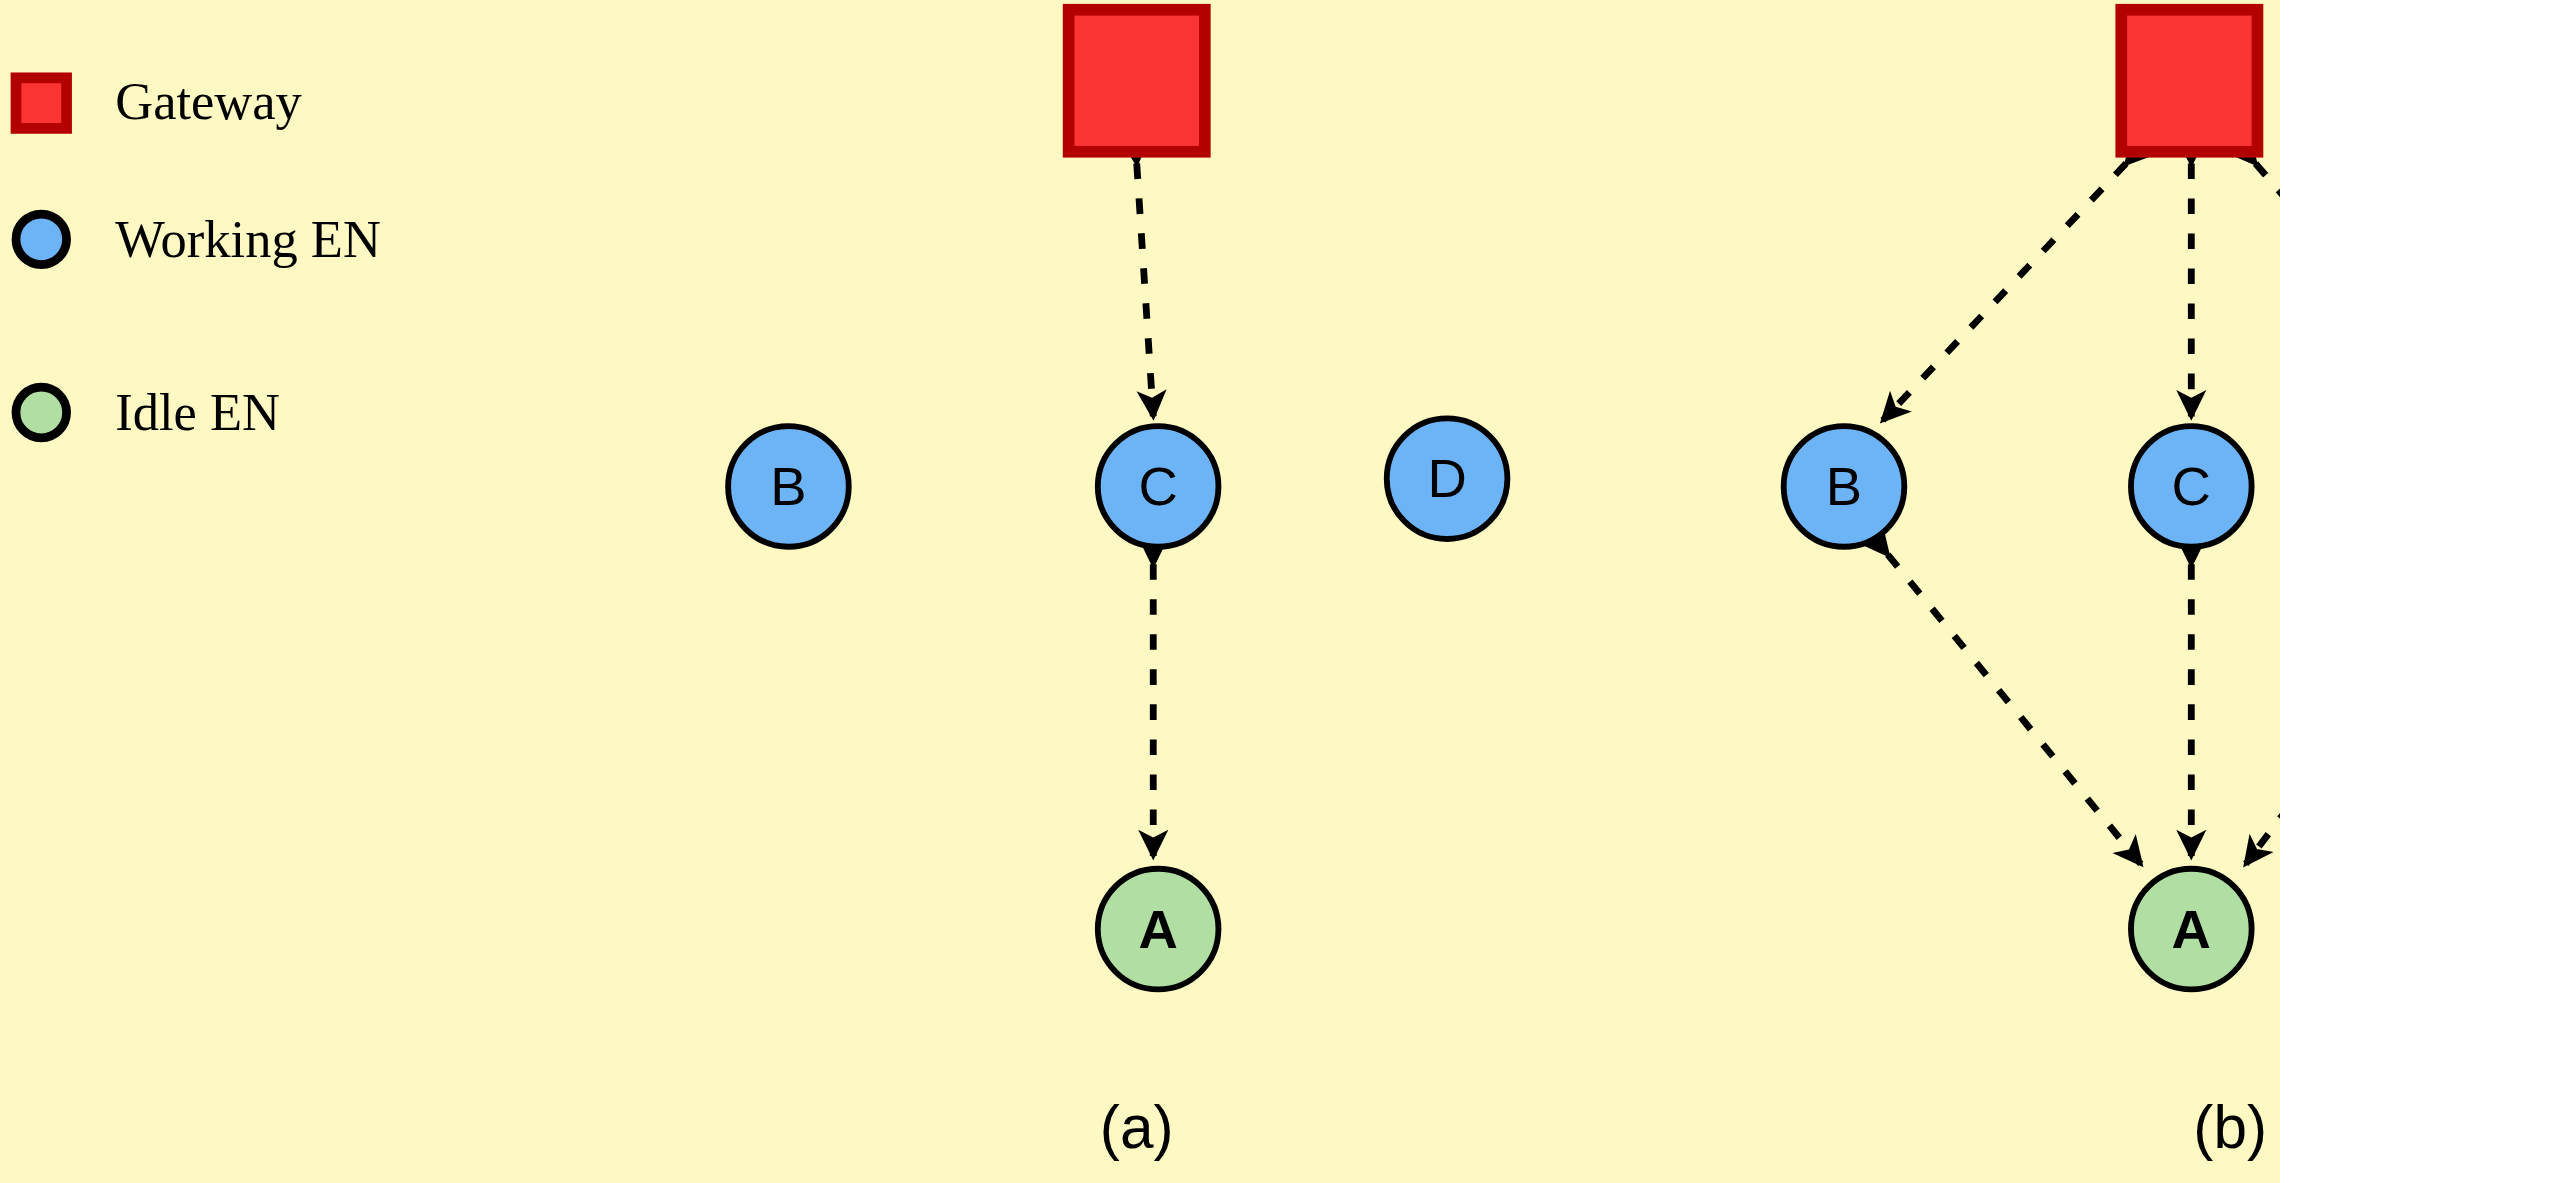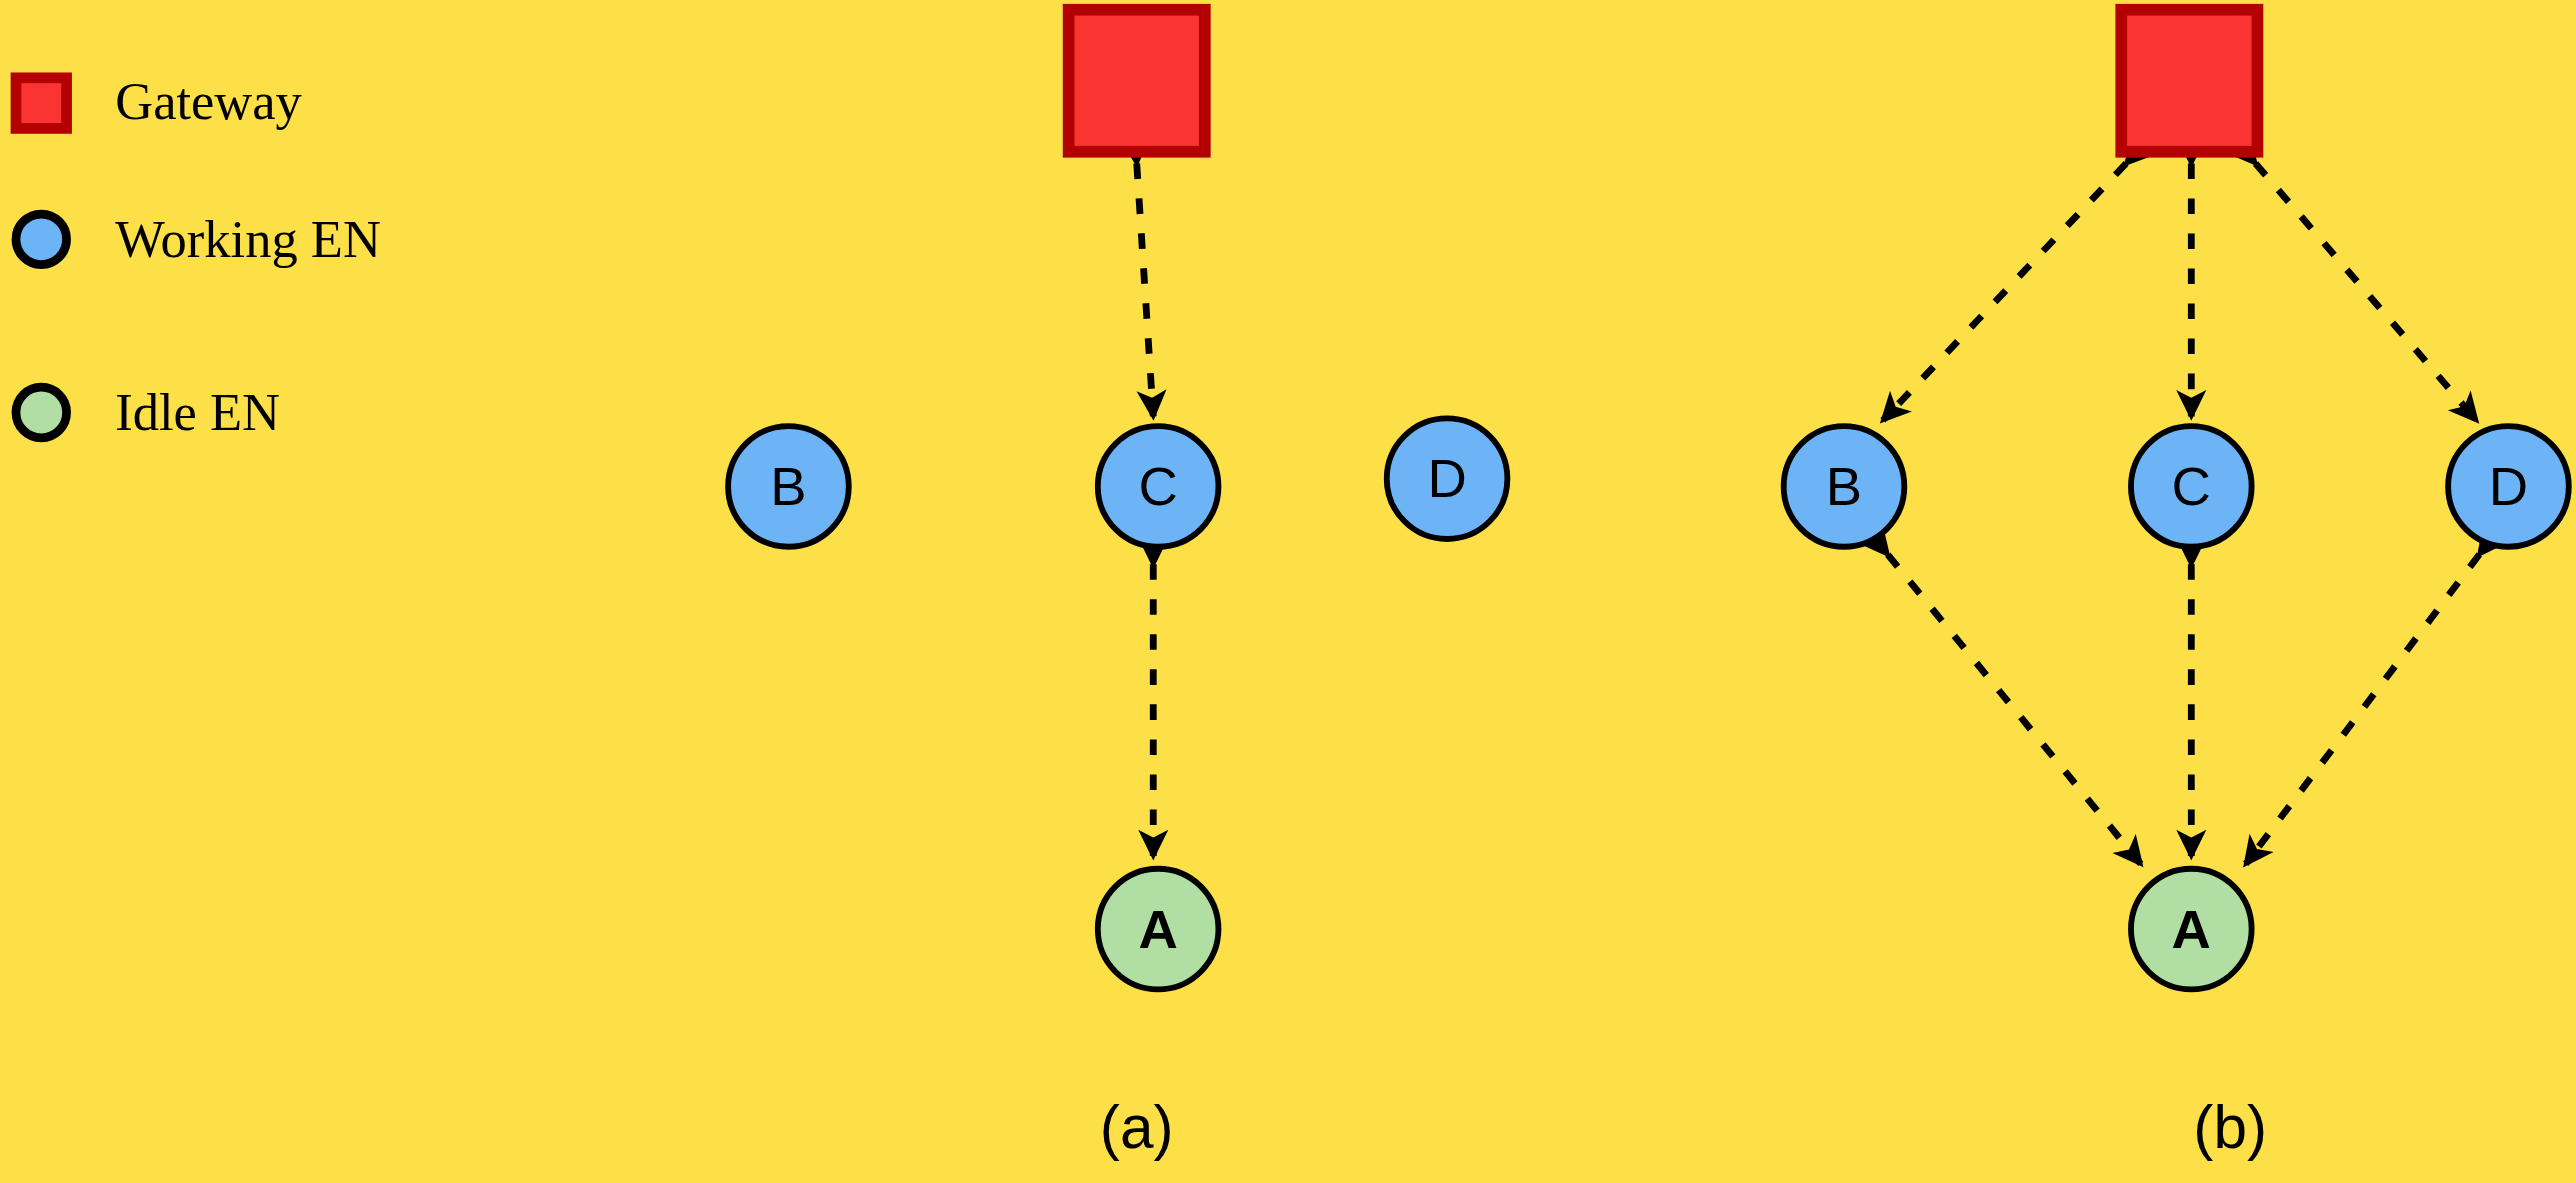--- a/index.html
+++ b/index.html
@@ -2,23 +2,23 @@
 <html><head>
 <meta charset="utf-8">
 <style>
   html, body {
     margin: 0;
     padding: 0;
     background: #ffffff;
   }
   #page {
     position: relative;
-    width: 2576px;
+    width: 2280px;
     height: 1183px;
-    background: #fde047;
+    background: #fef9c3;
     overflow: hidden;
     font-family: "Liberation Serif", "DejaVu Serif", serif;
   }
   #canvas {
     position: absolute;
     left: 0;
     top: 0;
     width: 2576px;
     height: 1183px;
   }

